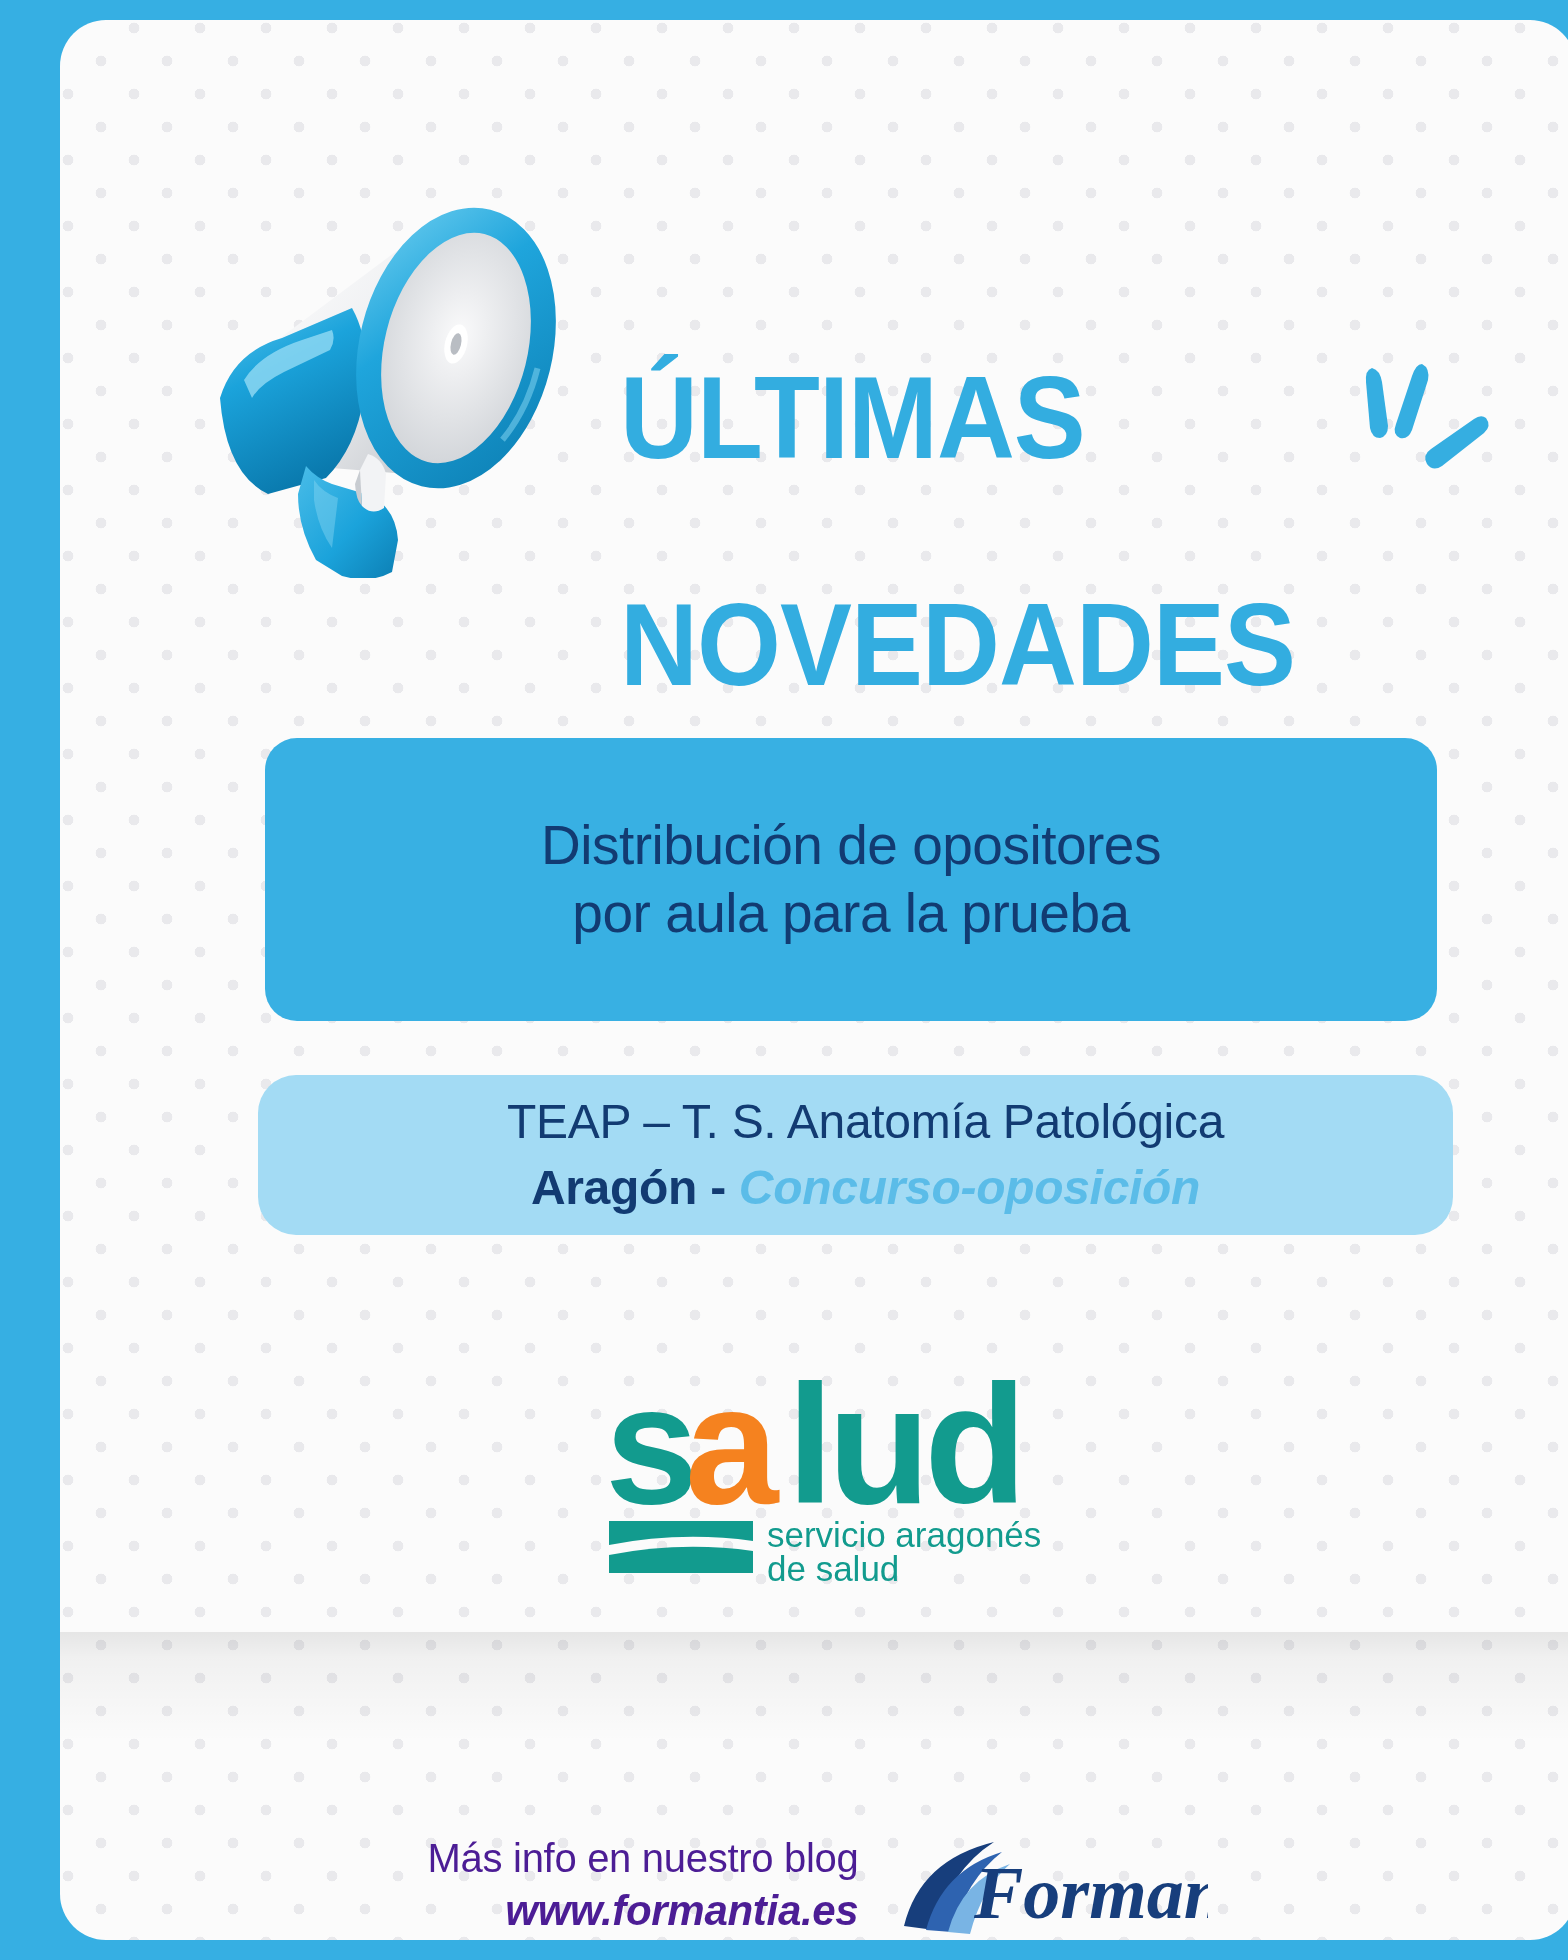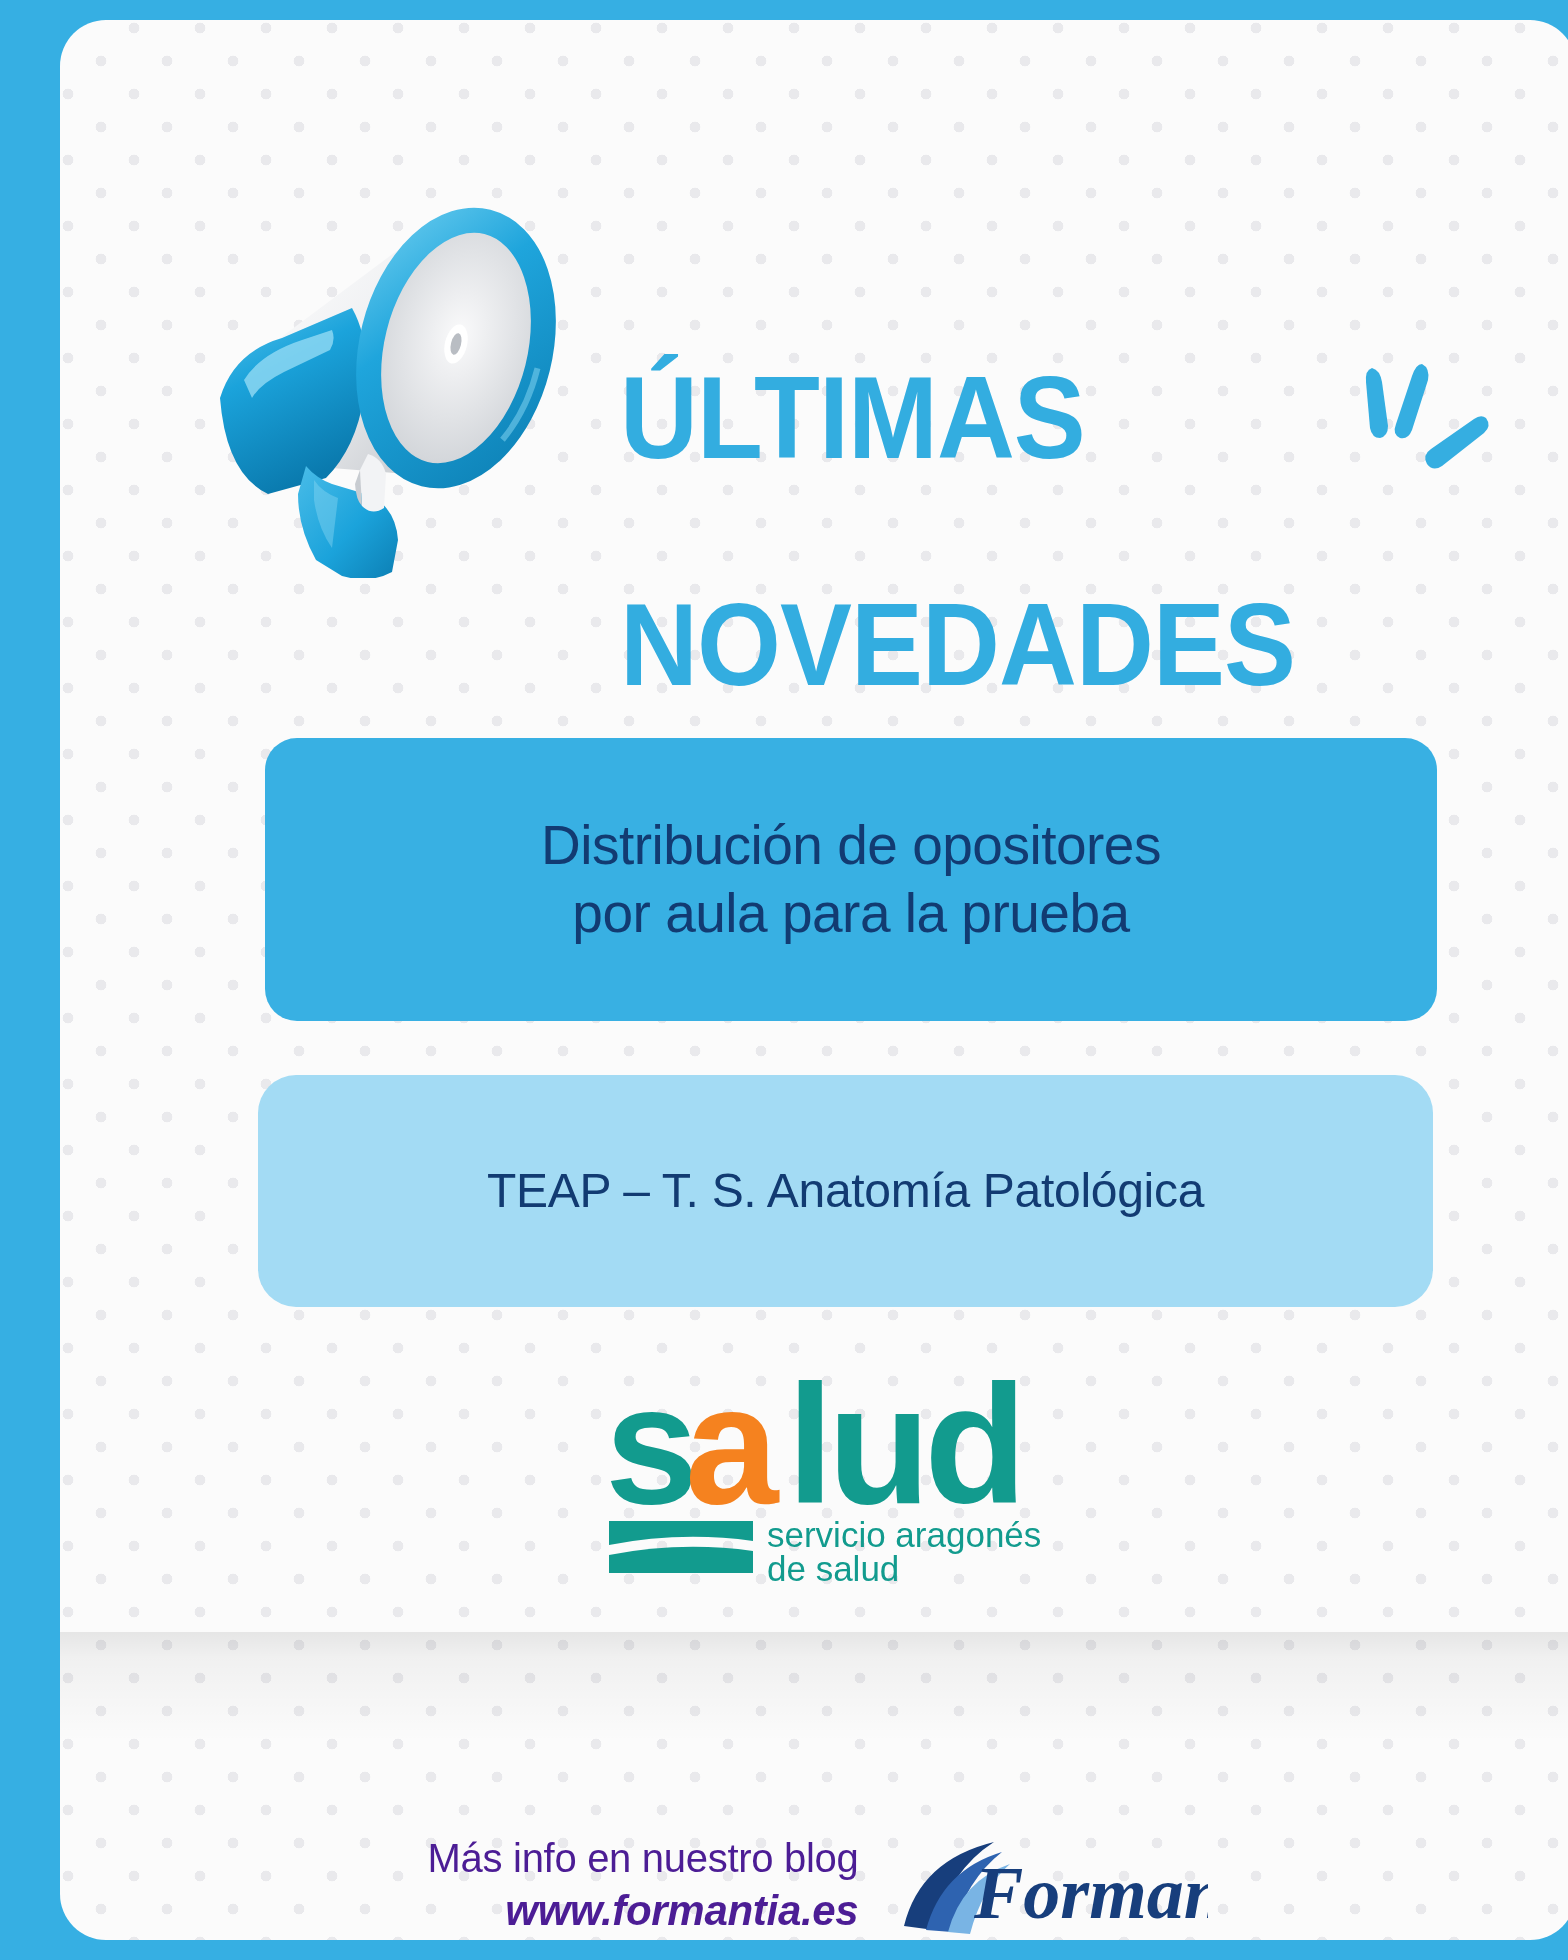--- a/index.html
+++ b/index.html
@@ -69,24 +69,24 @@
     line-height:1.22;
     text-align:center;
     font-weight:400;
     letter-spacing:-0.5px;
     white-space:pre-line;
   }
 
   
   .box-secondary{
     position:absolute;
-    left:198px; top:1055px; width:1175px; height:232px;
+    left:198px; top:1055px; width:1175px; height:160px;
     background:#A3DBF4;
     border-radius:38px;
-    display:flex; flex-direction:column; align-items:center; justify-content:center;
+    display:flex; flex-direction:column; align-items:center; justify-content:center;padding-left:20px;
   }
   .box-secondary .line1{
     color:#123B72;
     font-size:48px;
     line-height:1.24;
     letter-spacing:-0.3px;
     text-align:center;
   }
   .box-secondary .line2{
     font-size:48px;
@@ -192,20 +192,25 @@
     </svg>
   </div>
 
   <div class="box-primary">
     <div class="txt">Distribución de opositores
 por aula para la prueba</div>
   </div>
 
   <div class="box-secondary">
     <div class="line1">TEAP – T. S. Anatomía Patológica</div>
+    <div class="line2">
+      <span class="bold">Aragón</span>
+      <span class="dash">-</span>
+      <span class="ital">Concurso-oposición</span>
+    </div>
   </div>
 
   <div class="salud">
     <svg width="480" height="220" viewBox="0 0 480 220" xmlns="http://www.w3.org/2000/svg">
       <text x="0" y="128" font-family="Liberation Sans, sans-serif" font-size="168" font-weight="bold" fill="#129B8E" letter-spacing="-6">s</text>
       <text x="80" y="128" font-family="Liberation Sans, sans-serif" font-size="168" font-weight="bold" fill="#F5821F" letter-spacing="-6">a</text>
       <text x="182" y="128" font-family="Liberation Sans, sans-serif" font-size="168" font-weight="bold" fill="#129B8E" letter-spacing="-6">lud</text>
 
       <g fill="#129B8E">
         <path d="M4 146 L148 146 L148 166 Q76 156 4 170 Z"></path>

